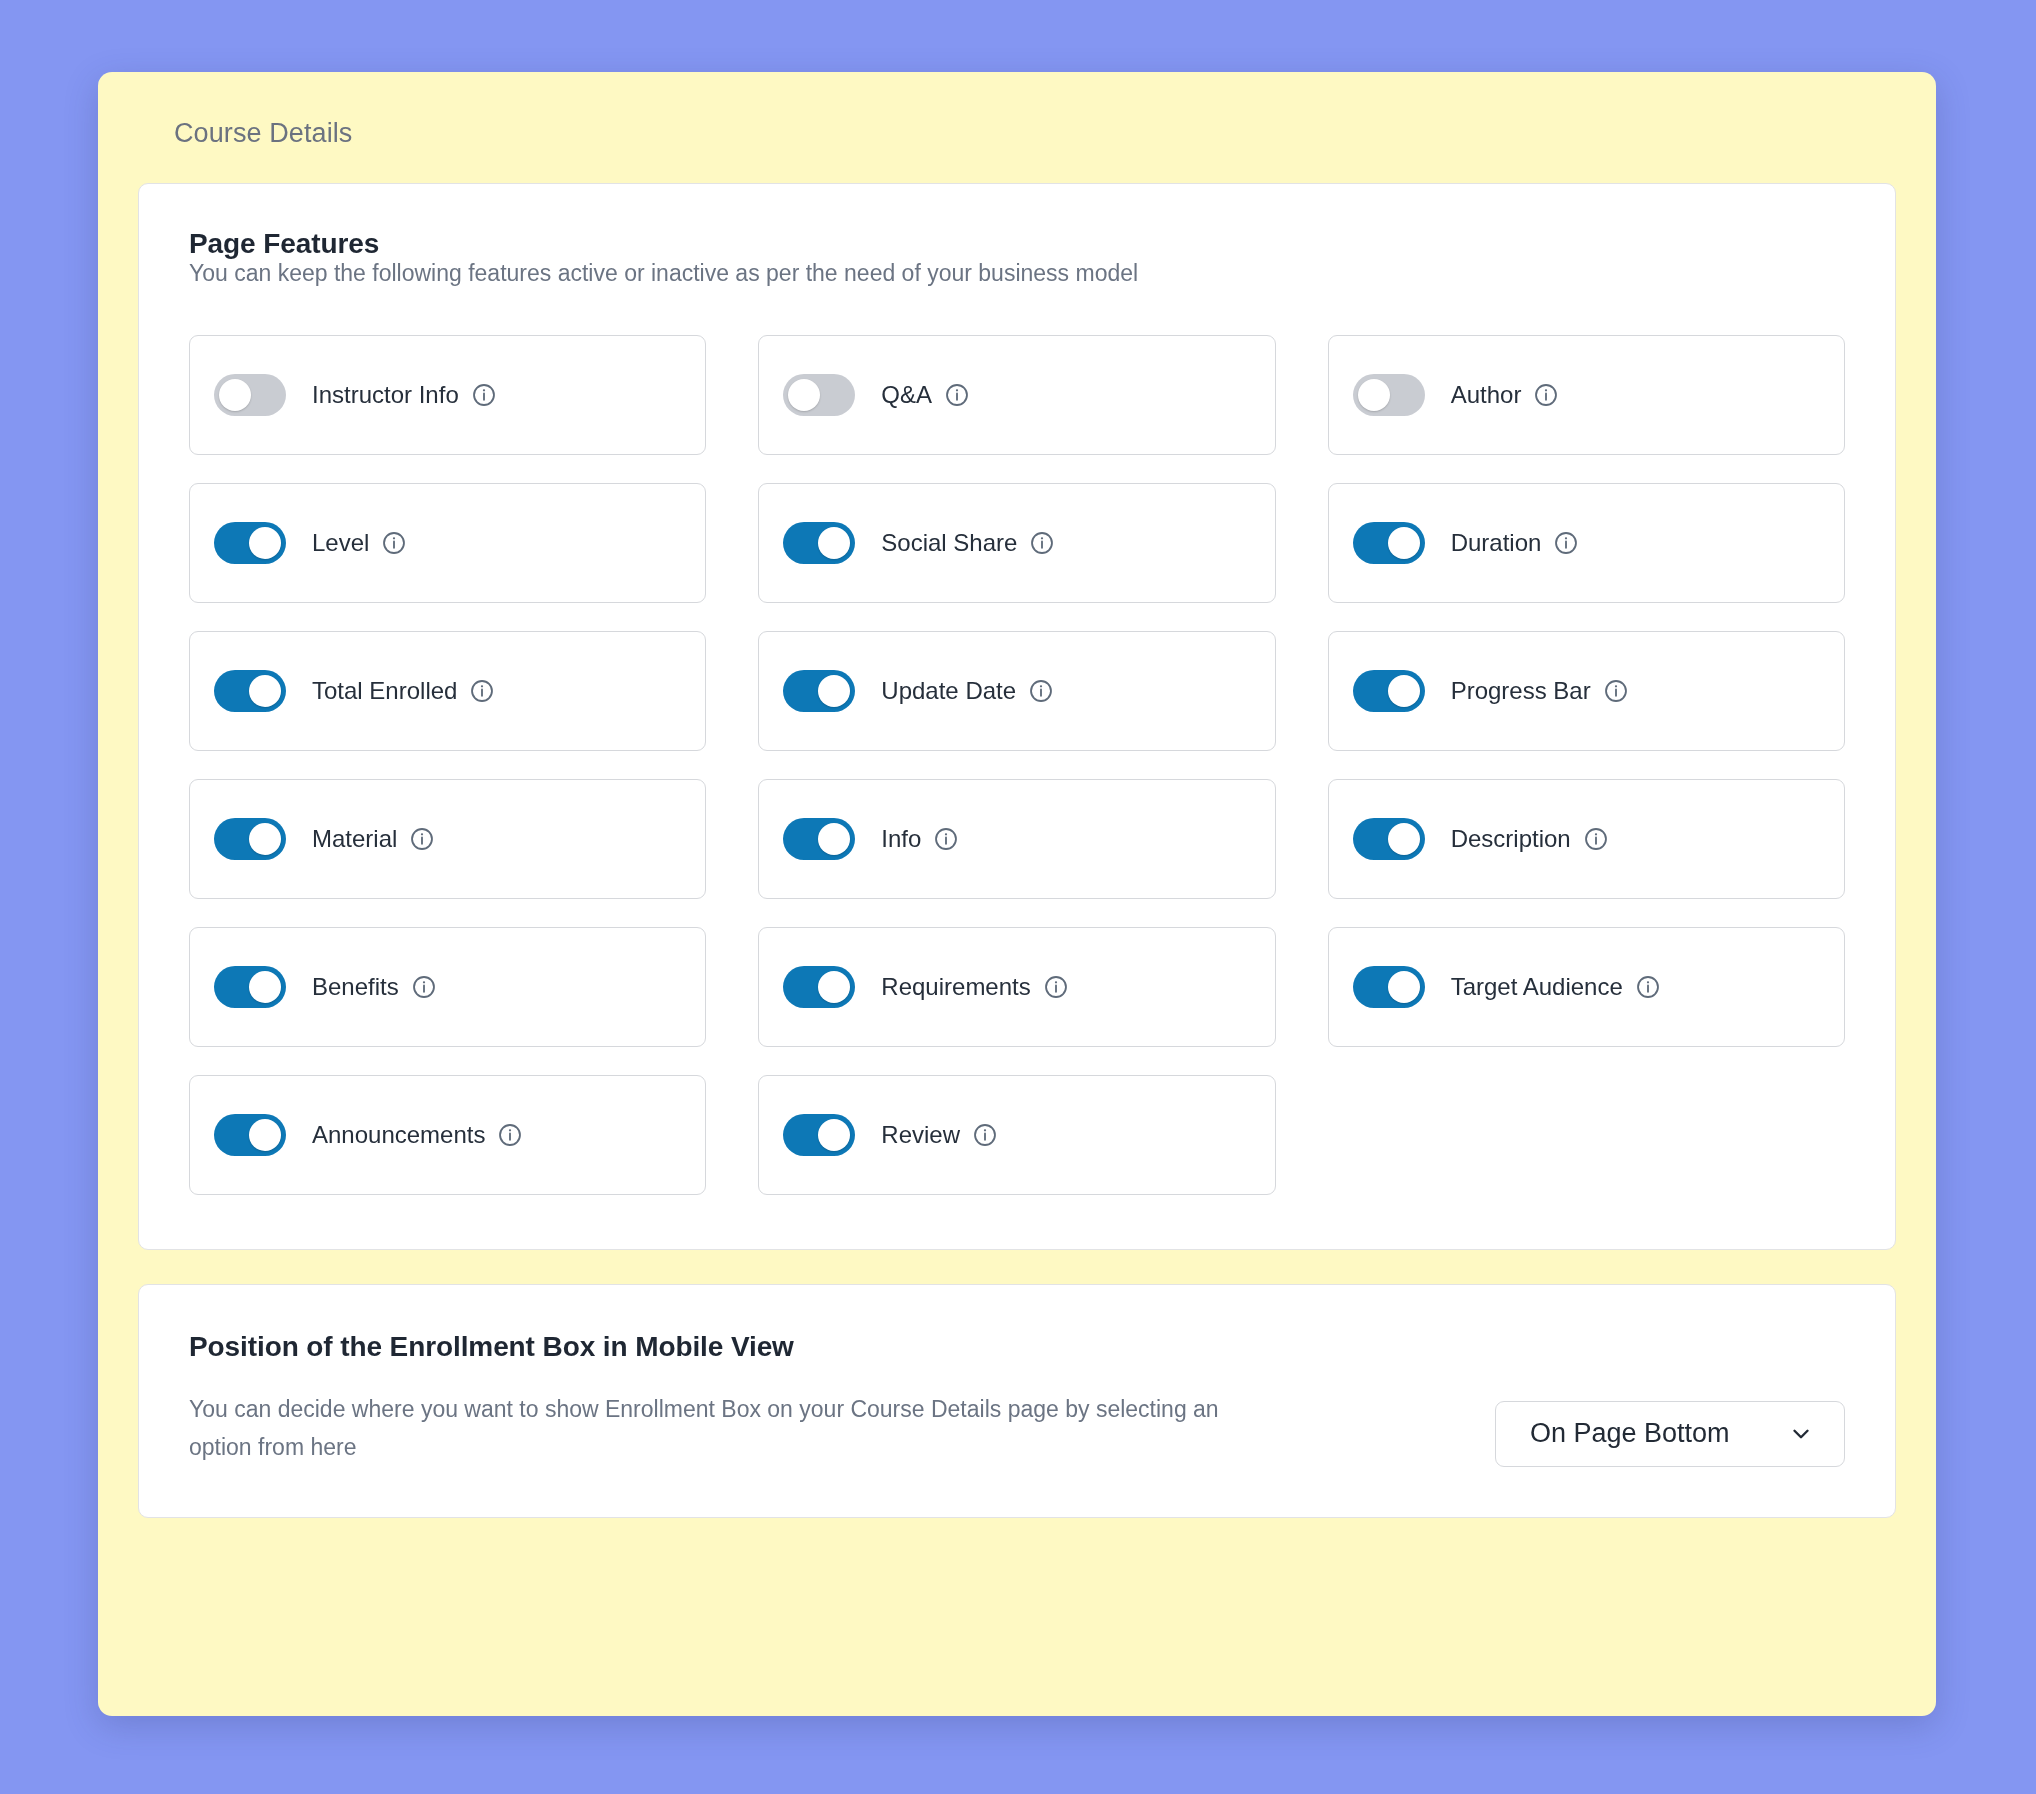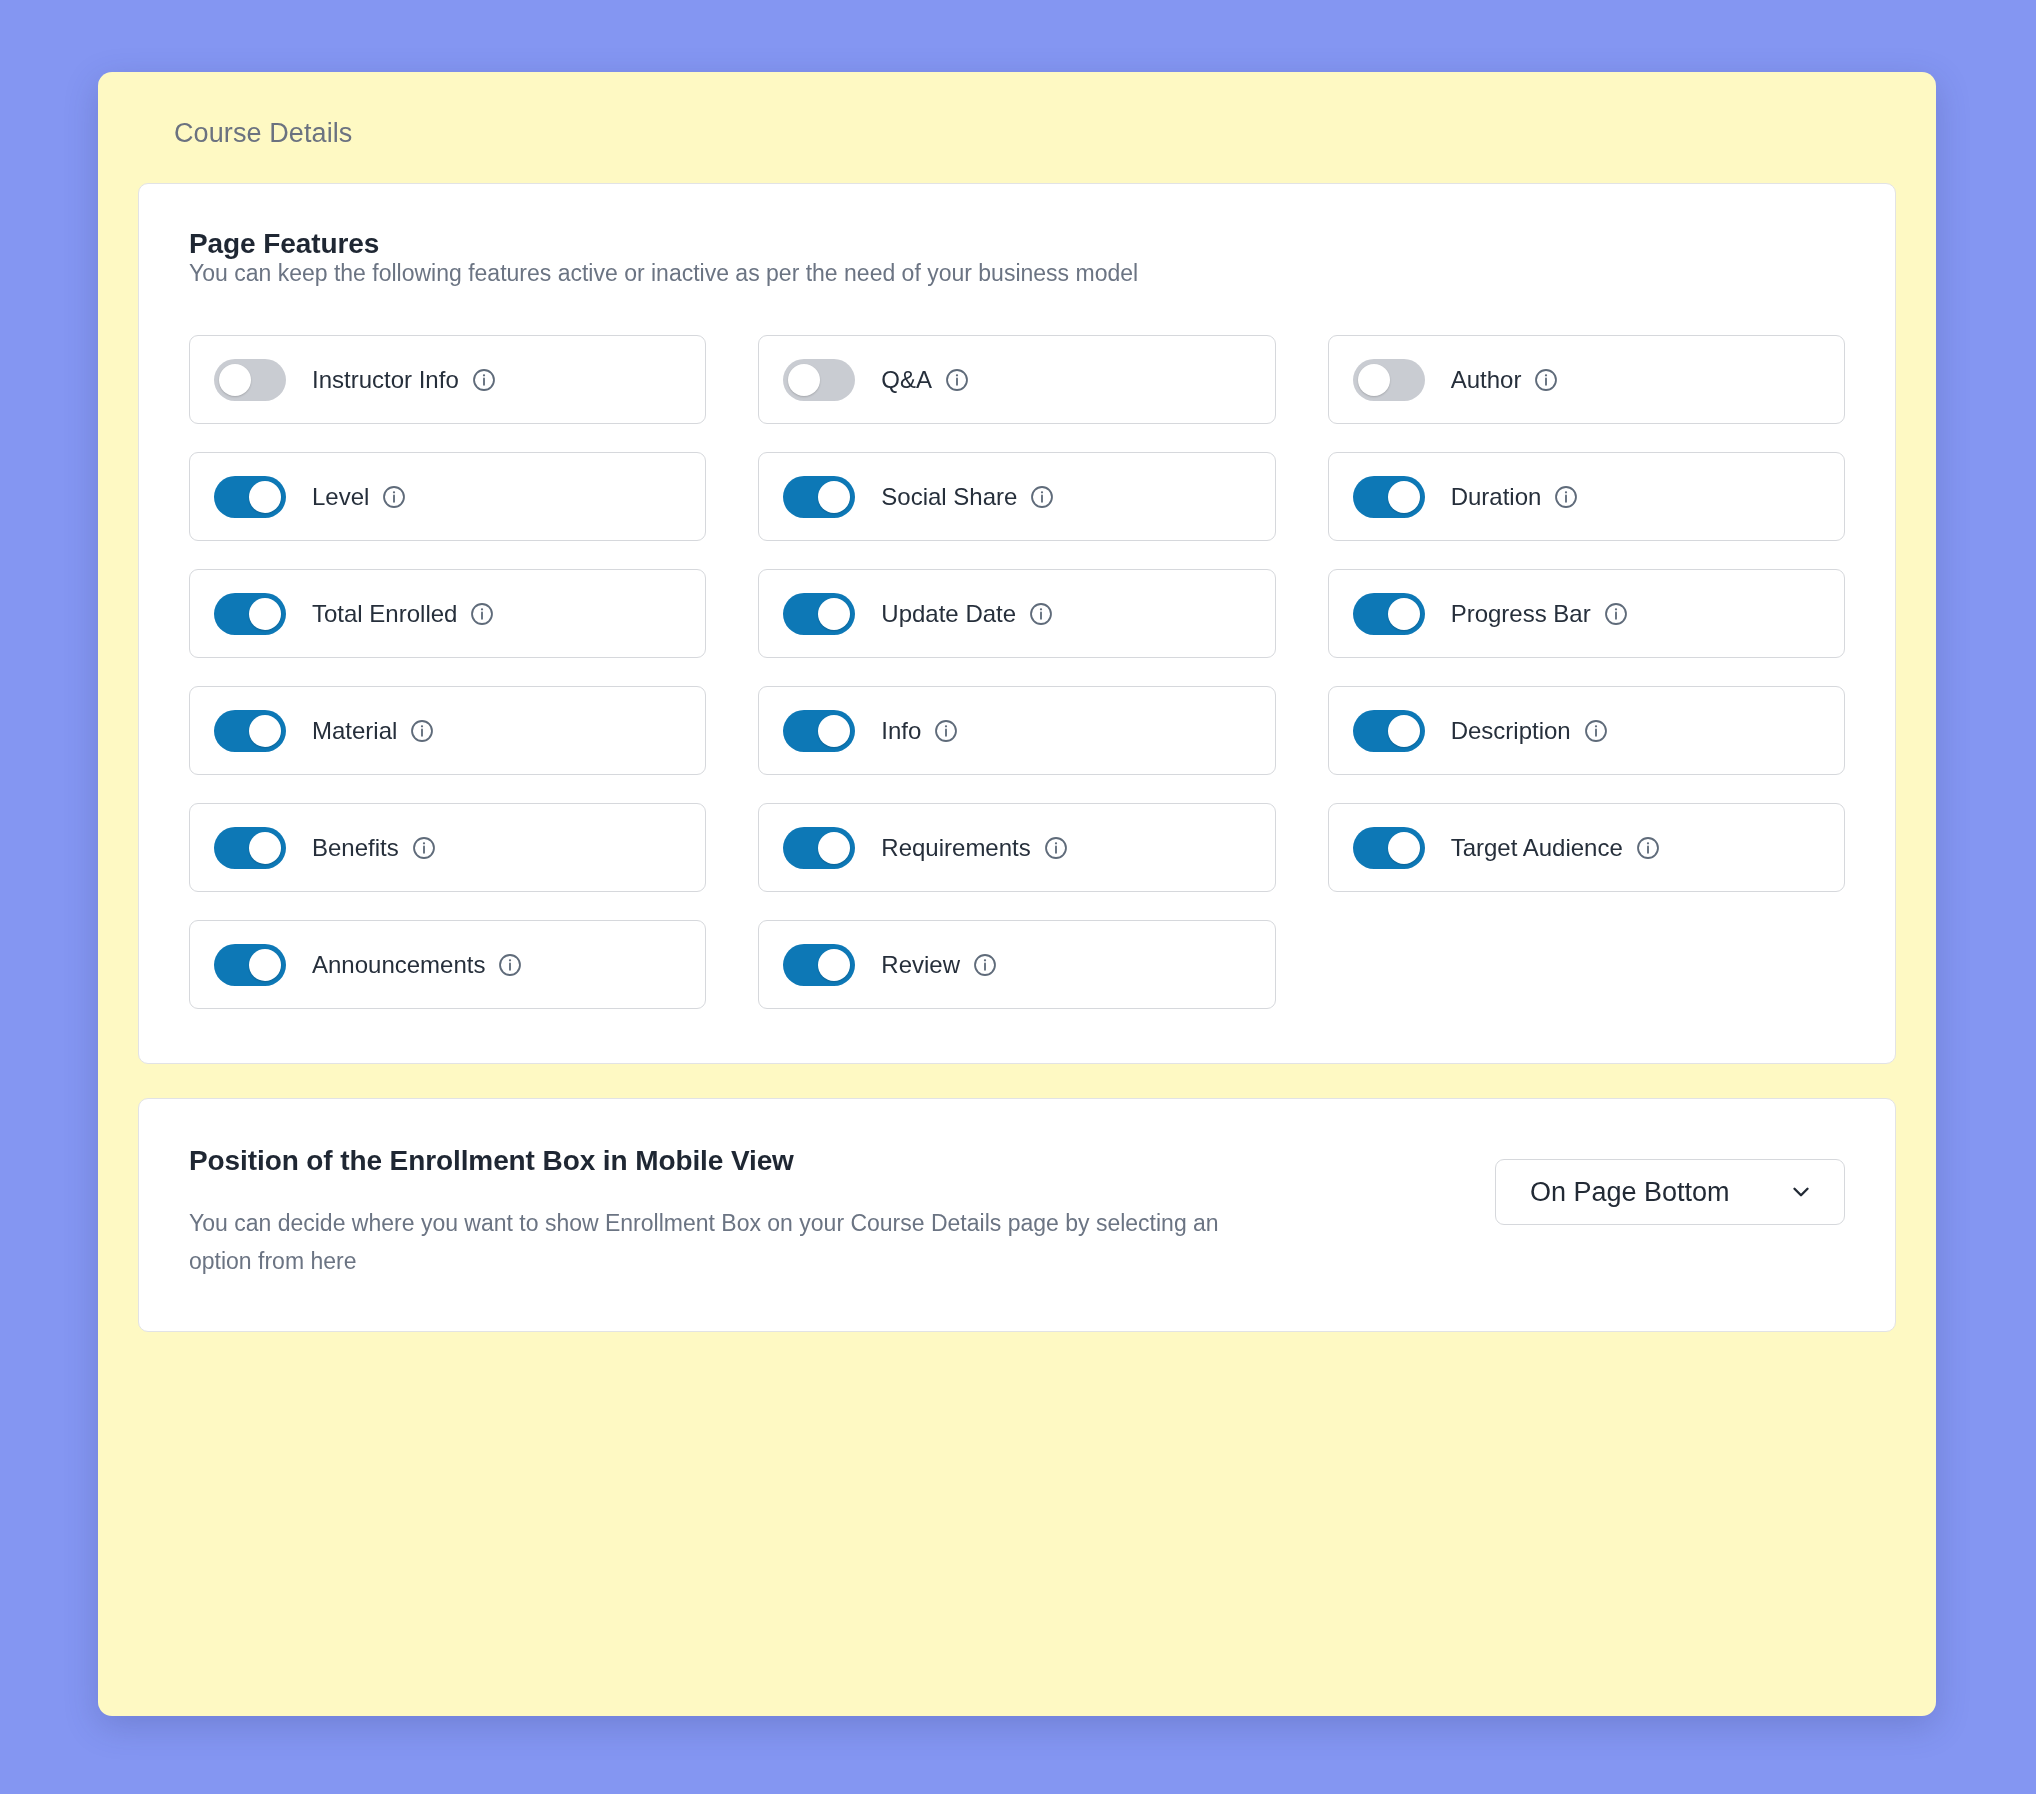--- a/index.html
+++ b/index.html
@@ -66,21 +66,21 @@
   .grid {
     display: grid;
     grid-template-columns: repeat(3, 1fr);
     gap: 28px 52px;
     margin-top: 48px;
   }
 
   .feature {
     border: 1px solid #d6d8dc;
     border-radius: 9px;
-    height: 89px;
+    height: 120px;
     display: flex;
     align-items: center;
     padding-left: 24px;
     background: #fff;
     cursor: pointer;
   }
 
   
   .toggle {
     width: 72px;
@@ -118,21 +118,21 @@
     flex: 0 0 auto;
     display: inline-flex;
     align-items: center;
   }
   .info-icon svg { display: block; }
 
   
   .card-enroll {
     padding: 46px 50px 50px 50px;
     display: flex;
-    align-items: flex-start;
+    align-items: flex-end;
     justify-content: space-between;
   }
 
   .enroll-text { max-width: 1120px; }
 
   .enroll-desc {
     font-size: 23px;
     color: #6b7483;
     margin-top: 28px;
     line-height: 1.65;

